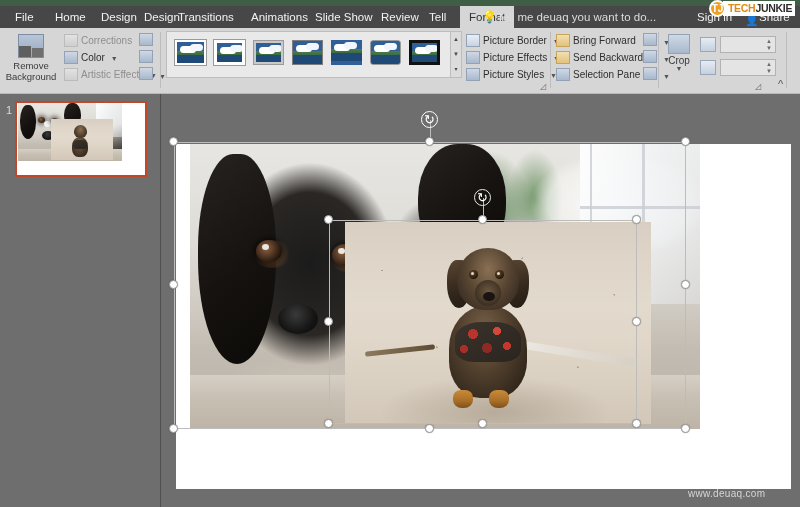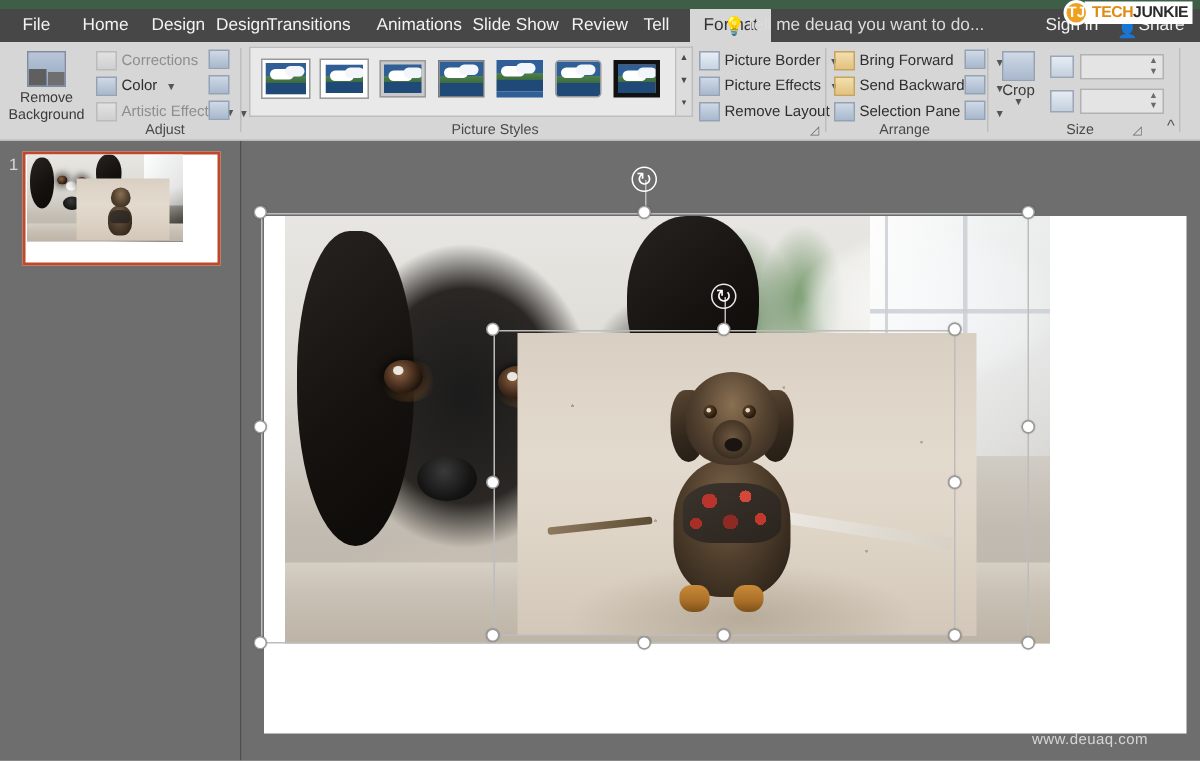--- a/index.html
+++ b/index.html
@@ -477,21 +477,21 @@
     <span>Picture Border</span>
     <span class="ar">▼</span>
   </div>
   <div class="cmd on" style="top:50px; left:466px">
     <span class="ci"></span>
     <span>Picture Effects</span>
     <span class="ar">▼</span>
   </div>
   <div class="cmd on" style="top:67px; left:466px">
     <span class="ci"></span>
-    <span>Remove Layout</span>
+    <span>Picture Styles</span>
     <span class="ar">▼</span>
   </div>
 
   <div class="gdiv" style="left:550px"></div>
 
   <div class="cmd on" style="top:33px; left:556px">
     <span class="ci gold"></span>
     <span>Bring Forward</span>
     <span class="ar">▼</span>
   </div>
@@ -535,26 +535,20 @@
   </div>
   <div class="sizerow" style="top:59px; left:700px; width:80px">
     <span class="sic"></span>
     <div class="spin">
       <span class="val"></span>
       <span class="sp">▲<br>▼</span>
     </div>
   </div>
   <div class="gdiv" style="left:786px"></div>
 
-  <div class="grouplabels">
-    <div class="glabel" style="left:60px;  width:100px">Adjust</div>
-    <div class="glabel" style="left:280px; width:100px">Picture Styles</div>
-    <div class="glabel" style="left:553px; width:100px">Arrange</div>
-    <div class="glabel" style="left:690px; width:60px">Size</div>
-  </div>
   <div class="dlglaunch" style="left:540px">◿</div>
   <div class="dlglaunch" style="left:755px">◿</div>
   <div class="collapse">^</div>
 
   <div class="thumbpane"></div>
   <div class="thumbnum">1</div>
   <div class="thumb">
     <div class="photo backphoto" style="left:1px;top:0;width:104px;height:58px">
       <div class="bp-win" style="width:26px;height:34px"></div>
       <div class="bp-ear" style="left:2px;  top:2px;  width:16px; height:34px"></div>

